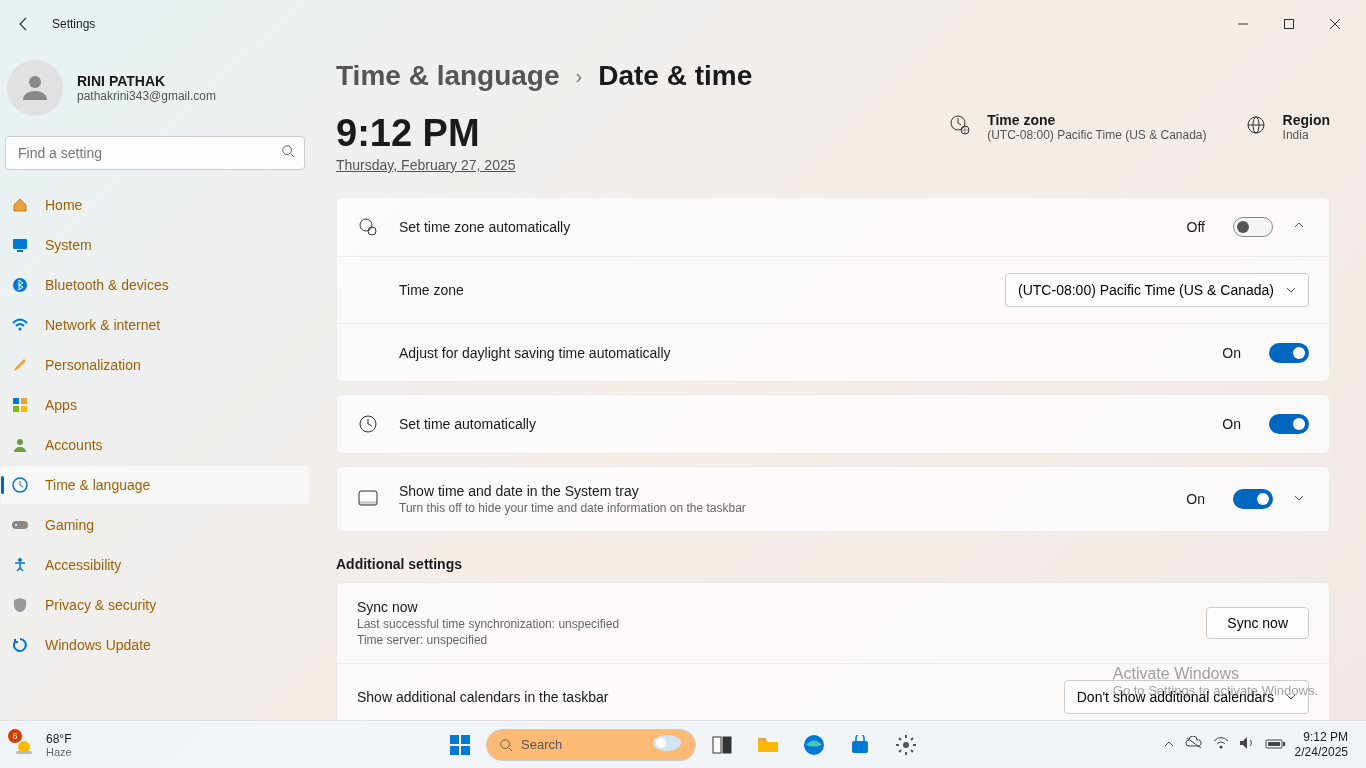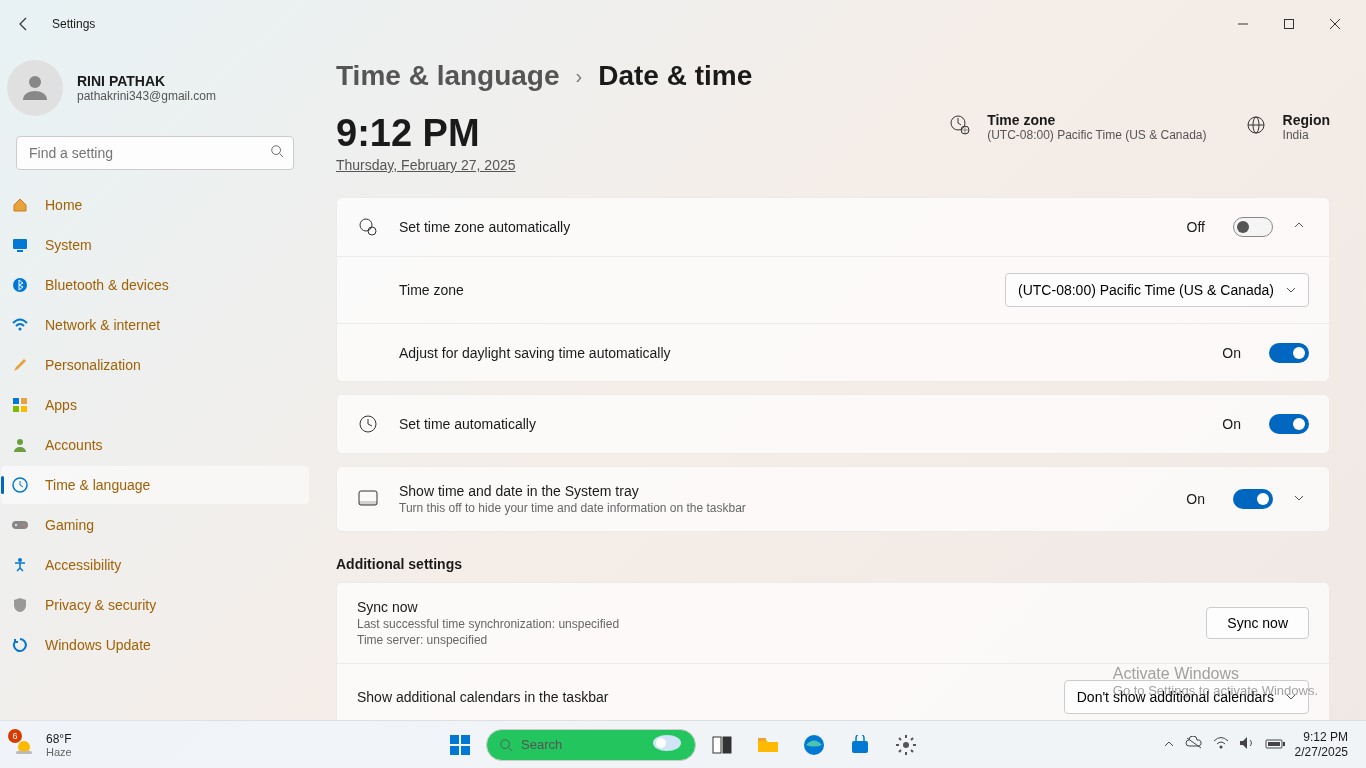--- a/index.html
+++ b/index.html
@@ -13,21 +13,21 @@
 
 .content { display: flex; height: calc(100% - 48px - 48px); }
 
 .sidebar { width: 310px; padding: 0 1px; overflow-y: auto; }
 .profile { display: flex; align-items: center; padding: 12px 6px 20px; gap: 14px; }
 .avatar { width: 56px; height: 56px; border-radius: 50%; background: #e0e0e0; display: flex; align-items: center; justify-content: center; }
 .avatar svg { fill: #888; }
 .profile-text .name { font-size: 14px; font-weight: 600; color: #1a1a1a; }
 .profile-text .email { font-size: 12px; color: #555; }
 
-.search { position: relative; margin: 0 15px 16px; }
+.search { position: relative; margin: 0 4px 16px; }
 .search input { width: 100%; height: 34px; border: 1px solid #ccc; border-radius: 4px; background: #fdfdfd; padding: 0 36px 0 12px; font-size: 14px; outline: none; }
 .search .icon { position: absolute; right: 10px; top: 50%; transform: translateY(-50%); color: #555; }
 
 .nav { list-style: none; }
 .nav li { display: flex; align-items: center; height: 38px; padding: 0 10px; border-radius: 4px; cursor: pointer; font-size: 14px; color: #a16207; position: relative; gap: 16px; margin-bottom: 2px; }
 .nav li.active { background: rgba(255,255,255,0.5); }
 .nav li.active::before { content:""; position:absolute; left:0; top:10px; bottom:10px; width:3px; background:#0067c0; border-radius:2px; }
 .nav .icon { width: 18px; height: 18px; display: inline-flex; align-items: center; justify-content: center; }
 
 .main { flex: 1; padding: 12px 36px 0 26px; overflow-y: auto; }
@@ -74,21 +74,21 @@
 
 .taskbar { position:absolute; left:0; right:0; bottom:0; height:48px; background: rgba(240,244,249,0.92); border-top:1px solid rgba(0,0,0,0.08); display:flex; align-items:center; padding: 0 10px; }
 .taskbar .left { display:flex; align-items:center; gap:8px; }
 .weather { display:flex; align-items:center; gap:8px; }
 .weather-icon { width:28px; height:28px; position:relative; }
 .weather-badge { position:absolute; top:-2px; left:-2px; width:14px; height:14px; border-radius:50%; background:#d83b01; color:#fff; font-size:9px; display:flex; align-items:center; justify-content:center; }
 .weather-text .t { font-size:12px; color:#1a1a1a; }
 .weather-text .c { font-size:11px; color:#666; }
 .taskbar .center { position:absolute; left:50%; transform:translateX(-50%); display:flex; align-items:center; gap:6px; }
 .task-icon { width:40px; height:40px; display:flex; align-items:center; justify-content:center; border-radius:4px; cursor:pointer; }
-.search-pill { height:32px; width:210px; background:#22c55e; border:1px solid #ccc; border-radius:16px; display:flex; align-items:center; padding:0 12px; gap:8px; font-size:13px; color:#555; }
+.search-pill { height:32px; width:210px; background:#fdba74; border:1px solid #ccc; border-radius:16px; display:flex; align-items:center; padding:0 12px; gap:8px; font-size:13px; color:#555; }
 .taskbar .right { margin-left:auto; display:flex; align-items:center; gap:10px; }
 .tray-icons { display:flex; gap:10px; align-items:center; color:#444; }
 .tray-clock { text-align:right; font-size:12px; color:#1a1a1a; line-height:1.2; padding-right:8px; }
 </style>
 </head>
 <body>
 
 <div class="titlebar">
   <div class="back">
     <svg width="16" height="16" viewBox="0 0 16 16">
@@ -484,16 +484,16 @@
             <path d="M11 4a4 4 0 0 1 0 6" stroke="#444" fill="none"></path>
           </svg></span>
       <span><svg width="20" height="12" viewBox="0 0 20 12">
             <rect x="1" y="2" width="16" height="8" rx="1" stroke="#444" fill="none"></rect>
             <rect x="18" y="4" width="2" height="4" fill="#444"></rect>
             <rect x="3" y="4" width="12" height="4" fill="#444"></rect>
           </svg></span>
     </div>
     <div class="tray-clock">
       <div>9:12 PM</div>
-      <div>2/27/2025</div>
+      <div>2/24/2025</div>
     </div>
   </div>
 </div>
 
 </body></html>

